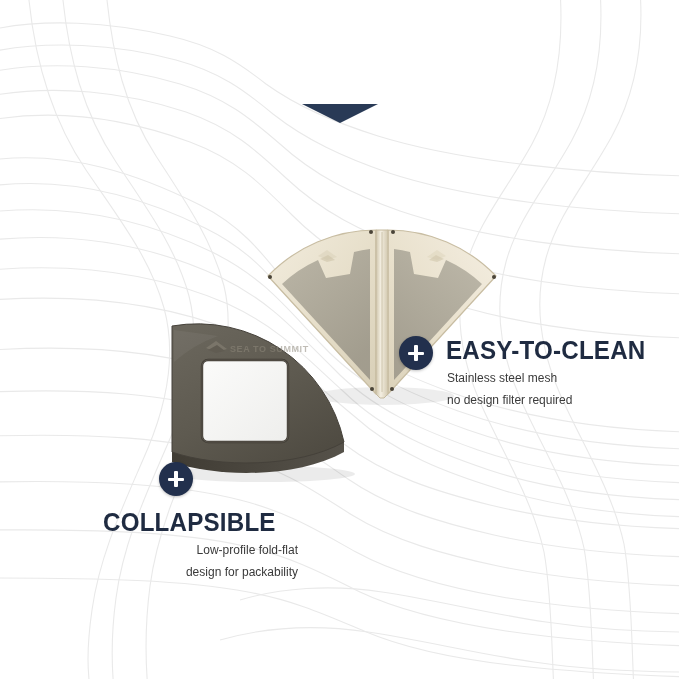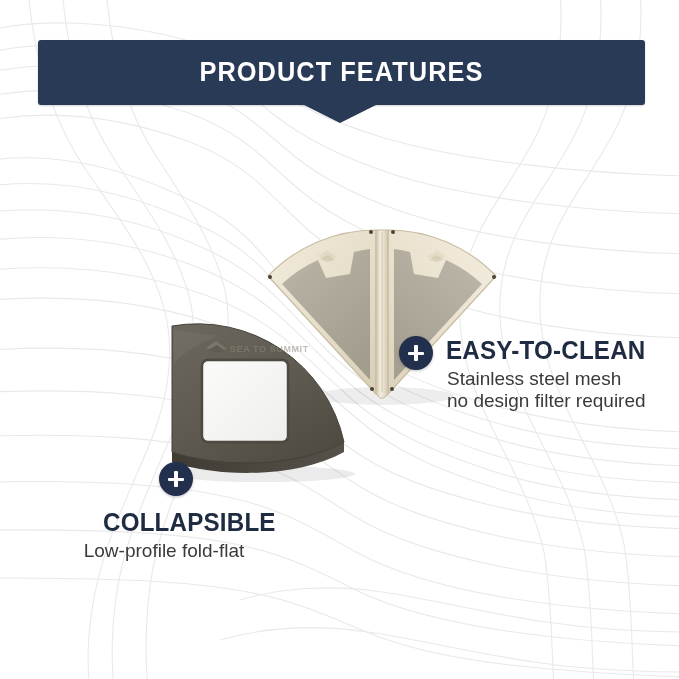--- a/index.html
+++ b/index.html
@@ -128,21 +128,21 @@
     font-weight: bold;
     letter-spacing: 0.2px;
     transform: scaleX(0.93);
     white-space: nowrap;
     z-index: 8;
   }
   .feature-body {
     position: absolute;
     color: #3a3a3a;
     font-family: "Liberation Sans", sans-serif;
-    font-size: 19px;
+    font-size: 12px;
     font-weight: normal;
     line-height: 21.5px;
     z-index: 8;
   }
 
   #heading-easy-to-clean {
     left: 446px;
     top: 335px;
     transform-origin: left top;
   }
@@ -152,24 +152,24 @@
     width: 210px;
     text-align: left;
   }
 
   #heading-collapsible {
     left: 103px;
     top: 507px;
     transform-origin: left top;
   }
   #body-collapsible {
-    left: 43px;
+    left: 56px;
     top: 540px;
     width: 242px;
-    text-align: center;
+    text-align: right;
   }
   .body-line { display: block; white-space: nowrap; }
 </style>
 </head>
 <body>
 
 <div id="stage">
 
   <svg id="topo-bg" viewBox="0 0 679 679" xmlns="http://www.w3.org/2000/svg">
     <rect x="0" y="0" width="679" height="679" fill="#ffffff"></rect>
@@ -201,23 +201,20 @@
 
       <path d="M600,-10 C604,46 596,96 572,140 C548,184 518,218 506,262 C494,306 500,352 520,398 C542,448 572,494 584,548 C592,592 592,660 594,690"></path>
       <path d="M640,-10 C644,44 636,92 612,136 C588,180 558,214 546,258 C534,302 540,348 560,394 C582,444 612,490 624,544 C632,588 632,660 634,690"></path>
       <path d="M560,-10 C564,48 556,100 532,144 C508,188 478,222 466,266 C454,310 460,356 480,402 C502,452 532,498 544,552 C552,596 552,662 554,690"></path>
 
       <path d="M240,600 C280,588 330,584 382,592 C436,600 490,614 546,622 C600,630 650,632 690,632"></path>
       <path d="M220,640 C262,628 314,624 368,632 C422,640 478,654 534,662 C588,670 648,672 690,672"></path>
     </g>
   </svg>
 
-  <div id="header-banner">
-    <div id="header-title">PRODUCT FEATURES</div>
-  </div>
   <div id="header-notch"></div>
 
   <svg id="product-cream" viewBox="0 0 248 190" xmlns="http://www.w3.org/2000/svg">
     <defs>
       <linearGradient id="creamL" x1="0" y1="0" x2="1" y2="1">
         <stop offset="0" stop-color="#f2ecdd"></stop>
         <stop offset="0.55" stop-color="#e6dec9"></stop>
         <stop offset="1" stop-color="#d8cfb7"></stop>
       </linearGradient>
       <linearGradient id="creamR" x1="1" y1="0" x2="0" y2="1">
@@ -312,15 +309,16 @@
   <div id="heading-easy-to-clean" class="feature-heading">EASY-TO-CLEAN</div>
   <div id="body-easy-to-clean" class="feature-body">
     <span class="body-line">Stainless steel mesh</span>
     <span class="body-line">no design filter required</span>
   </div>
 
   <div id="badge-collapsible" class="plus-badge"></div>
   <div id="heading-collapsible" class="feature-heading">COLLAPSIBLE</div>
   <div id="body-collapsible" class="feature-body">
     <span class="body-line">Low-profile fold-flat</span>
+    <span class="body-line">design for packability</span>
   </div>
 
 </div>
 
 </body></html>

